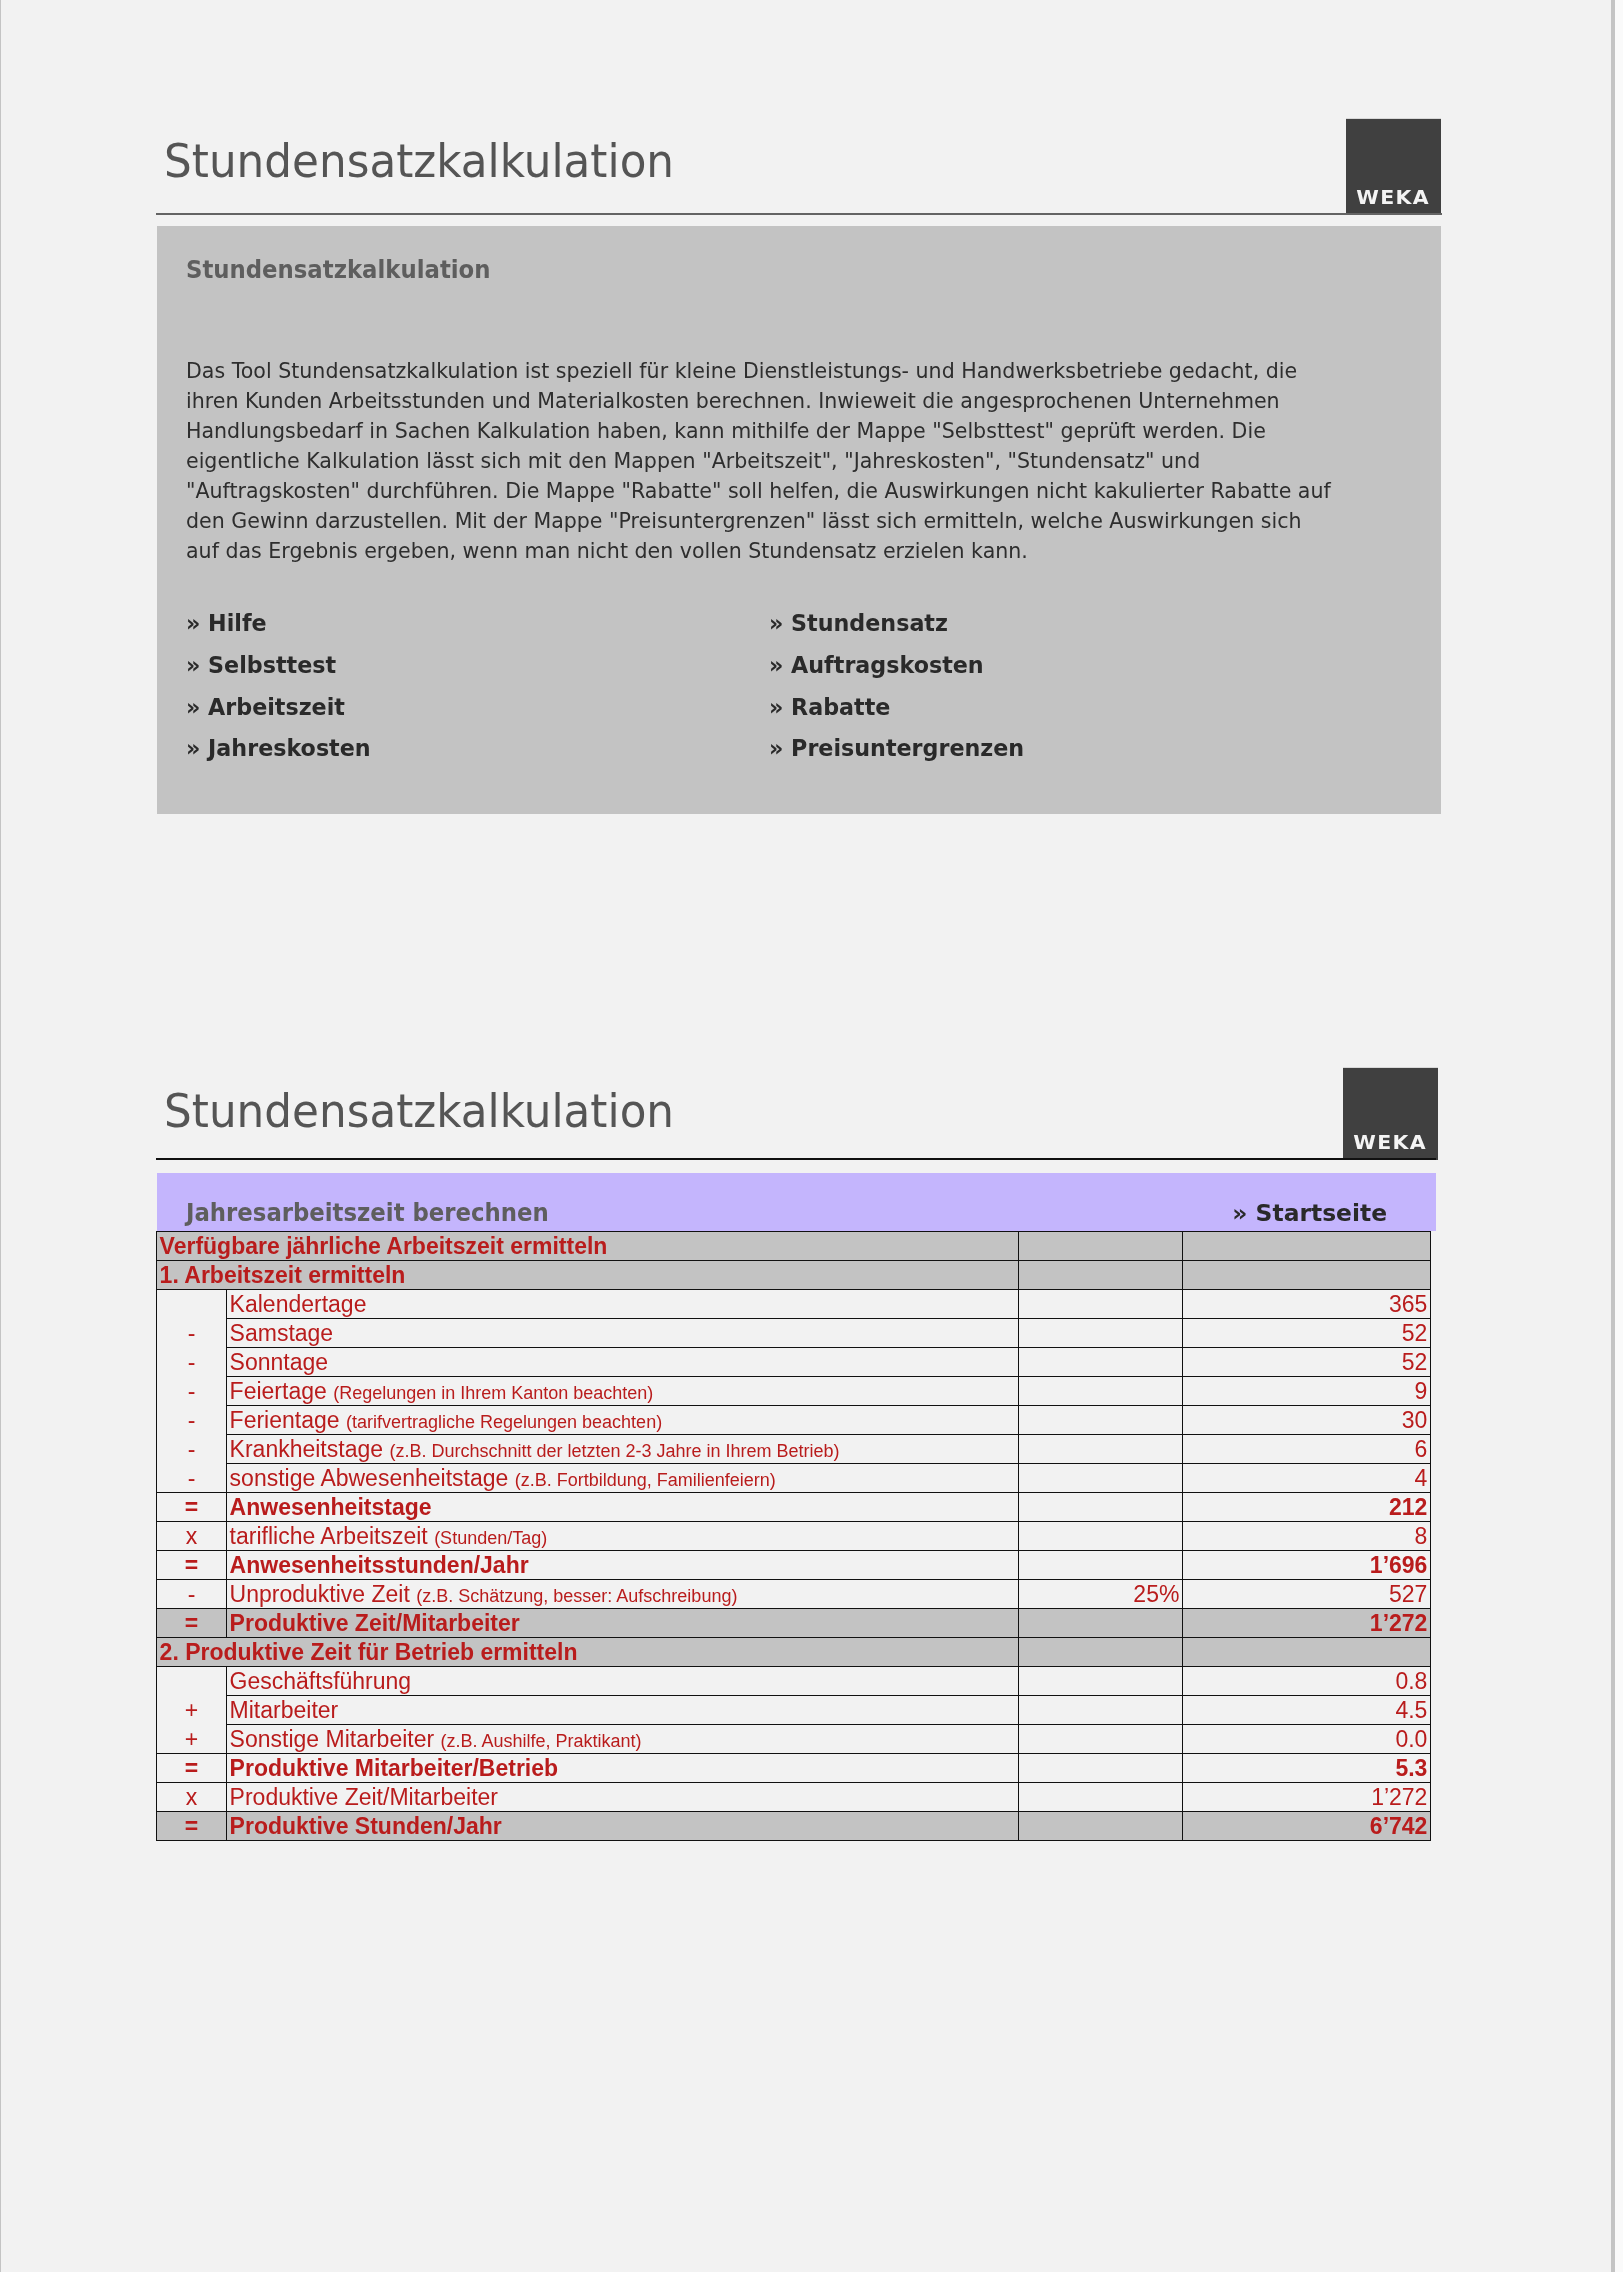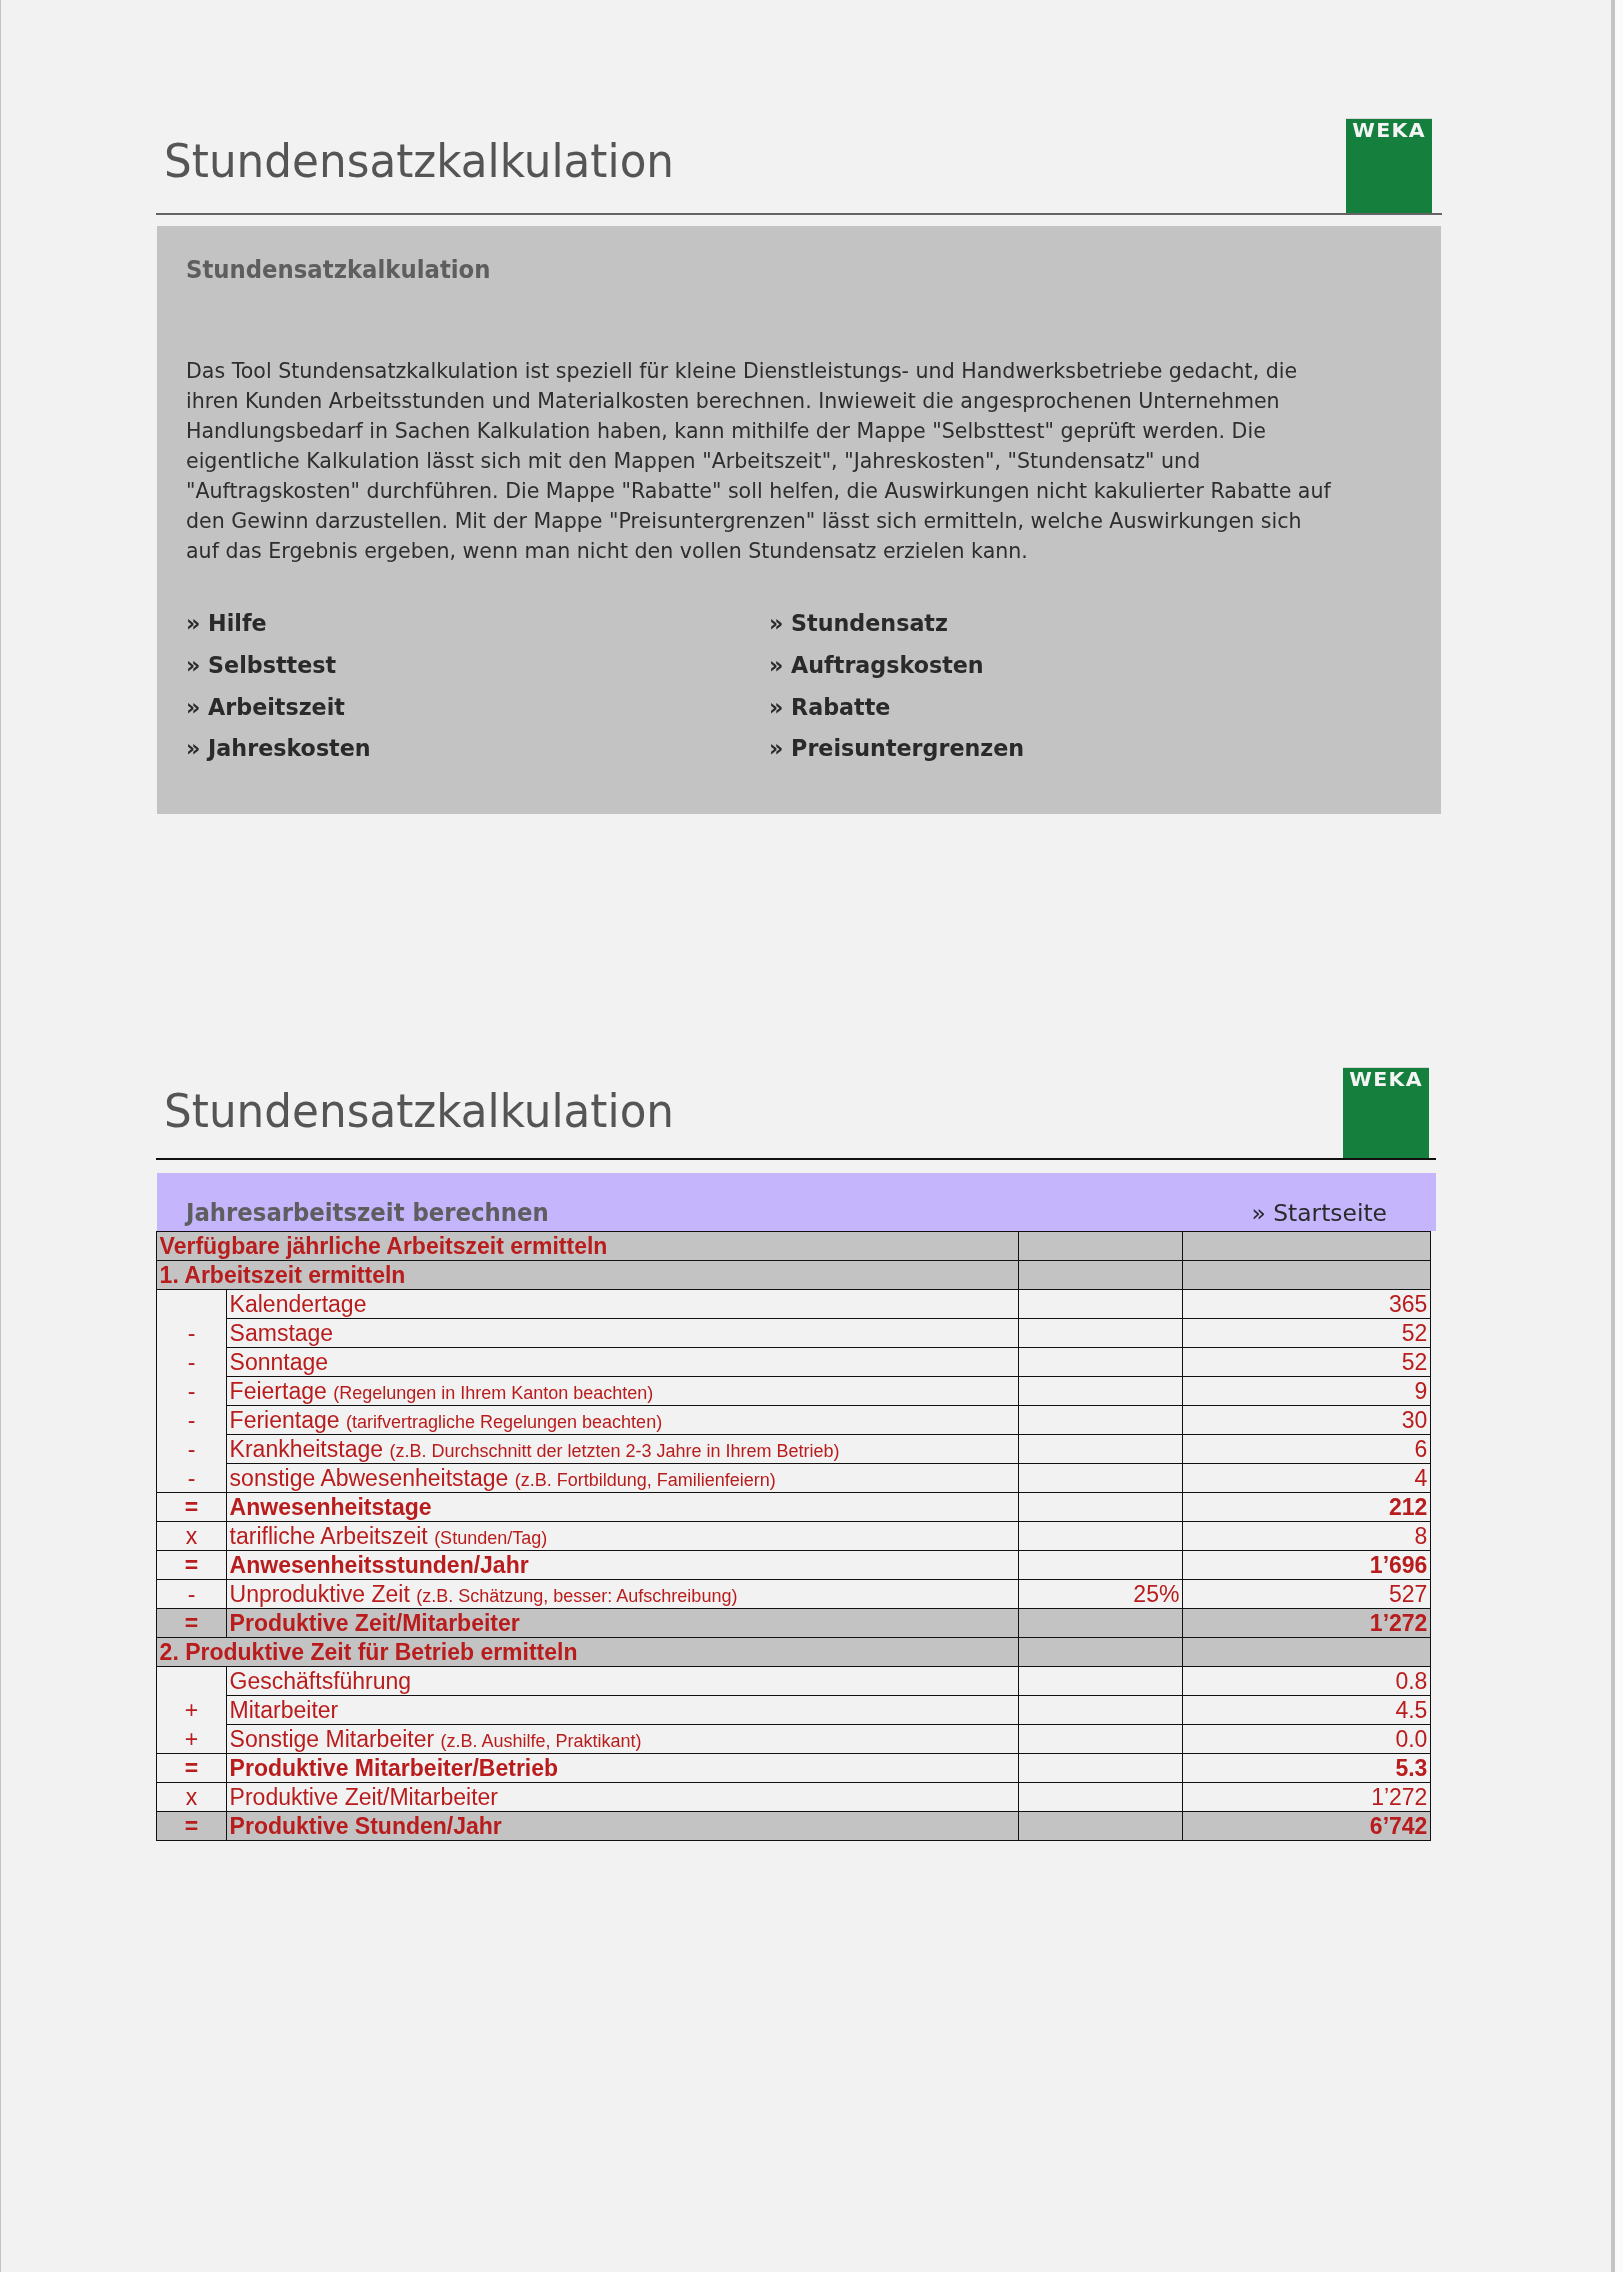--- a/index.html
+++ b/index.html
@@ -13,22 +13,22 @@
   .edge-right-white { position: absolute; left: 1615px; top: 0; width: 8.4px; height: 2273px; background: #fafafa; }
 
   .page-title {
     position: absolute; left: 164px; color: #555555;
     font-family: "DejaVu Sans", sans-serif; font-size: 47px; font-weight: normal;
     letter-spacing: 0px; white-space: nowrap;
     transform: scaleX(0.93); transform-origin: left center;
   }
   .rule { position: absolute; height: 1.9px; background: #555; }
   .logo {
-    position: absolute; width: 86px; background: #15803d;
-    display: flex; align-items: flex-start; justify-content: center;
+    position: absolute; width: 95px; background: #404040;
+    display: flex; align-items: flex-end; justify-content: center;
     border-top: 1.3px solid #d8d8d8;
   }
   .logo span {
     color: #f4f4f4; font-family: "DejaVu Sans", sans-serif; font-weight: bold;
     font-size: 19.5px; letter-spacing: 1.3px; margin-bottom: 6.5px;
     transform: scaleX(1.05);
   }
 
   .panel { position: absolute; background: #c3c3c3; }
   .panel-title {
@@ -51,21 +51,21 @@
     position: absolute; left: 157px; top: 1173px; width: 1279px; height: 58px;
     background: #c4b5fd;
   }
   .sheet-header .sub {
     position: absolute; left: 28.6px; top: 26px; color: #5e5e5e;
     font-weight: bold; font-size: 24px; white-space: nowrap;
     transform: scaleX(0.95); transform-origin: left center;
   }
   .sheet-header .start {
     position: absolute; right: 49px; top: 26px; color: #2a2a2a;
-    font-weight: normal; font-size: 23.4px; white-space: nowrap; cursor: pointer;
+    font-weight: bold; font-size: 23.4px; white-space: nowrap; cursor: pointer;
   }
 
   table.calc {
     position: absolute; left: 156px; top: 1231px; width: 1275px;
     border-collapse: collapse; table-layout: fixed;
     font-family: "Liberation Sans", sans-serif; font-size: 23px; color: #b91c1c;
   }
   table.calc td {
     border: 1.9px solid #111; height: 28px; padding: 0 2.6px; white-space: nowrap;
     overflow: hidden; background: #f2f2f2;

